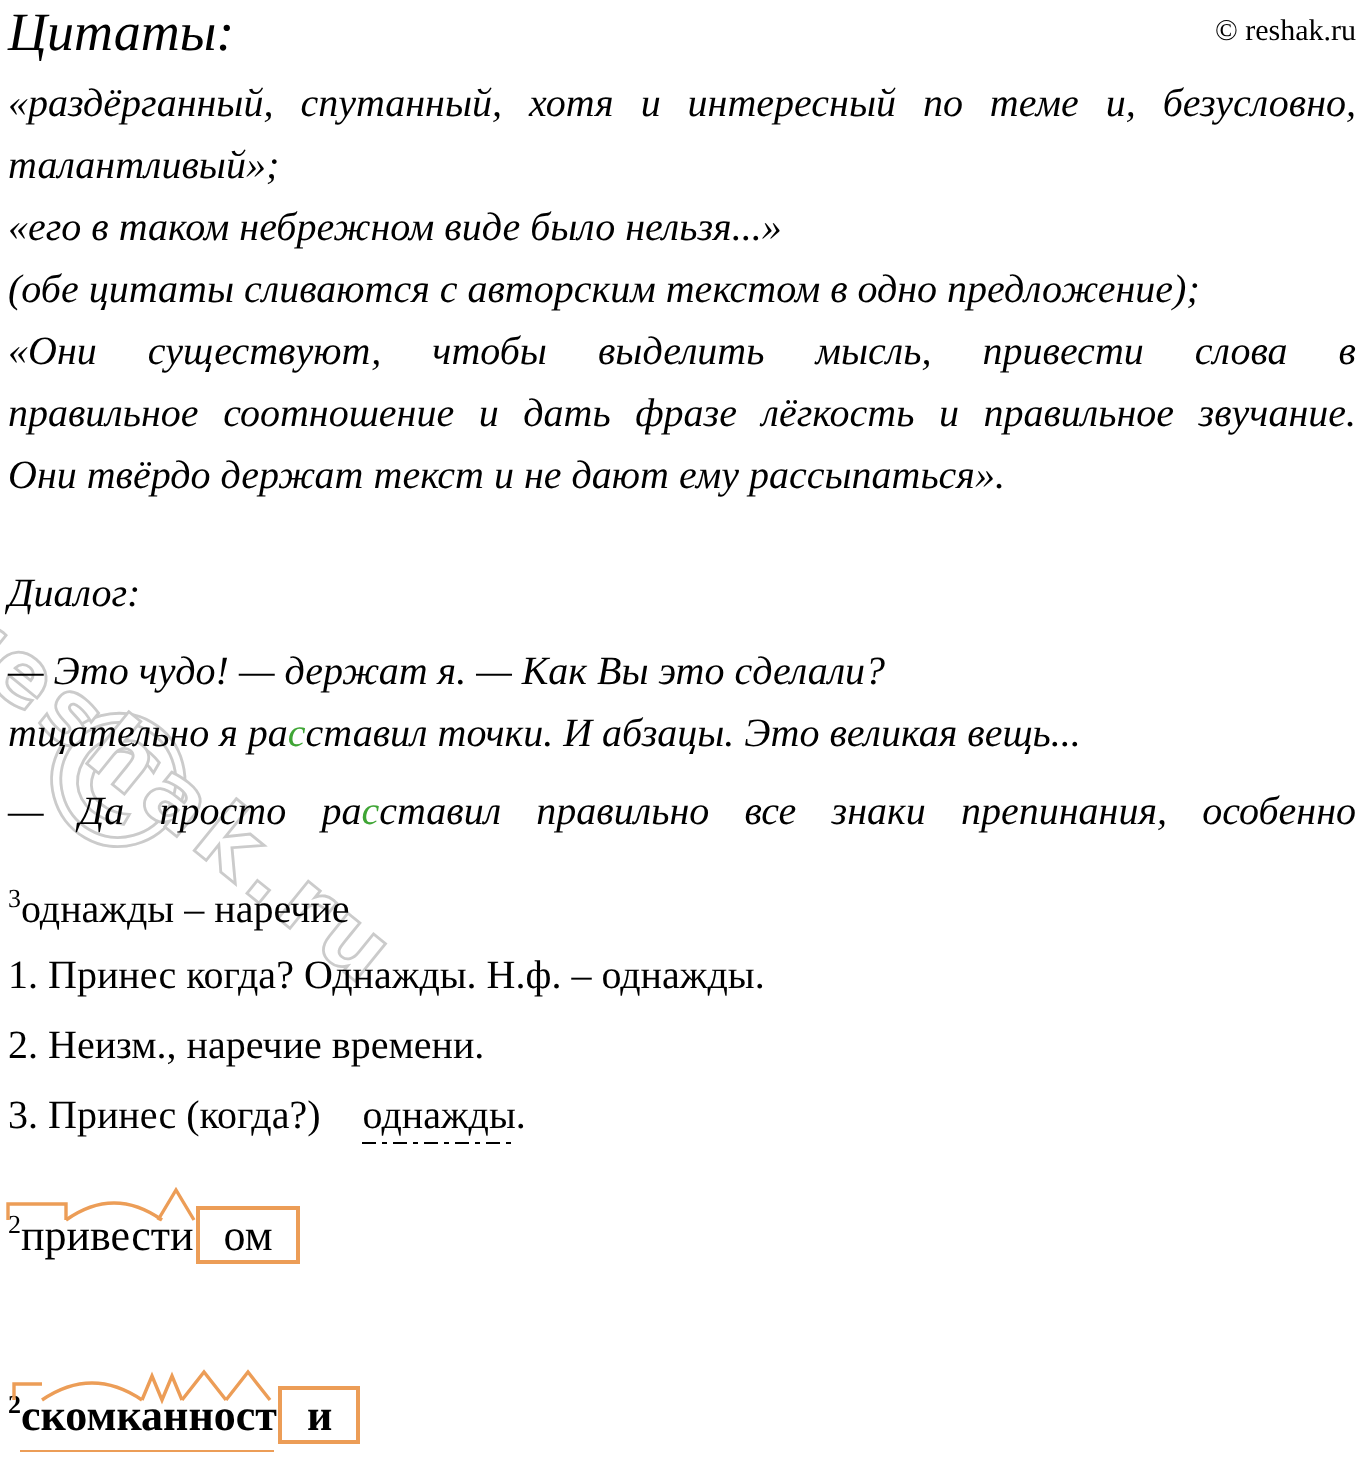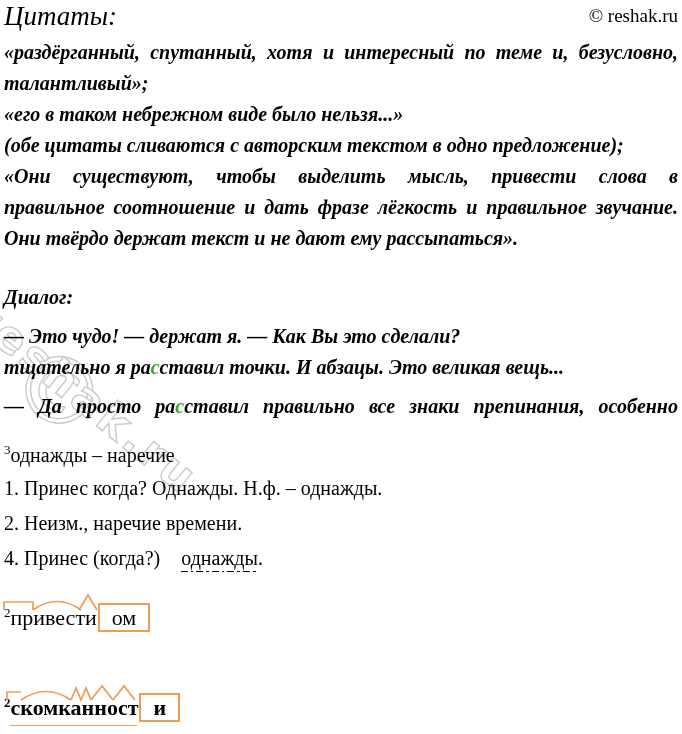--- a/index.html
+++ b/index.html
@@ -42,24 +42,24 @@
     line-height: 1;
   }
 
   
   .doc { position: relative; z-index: 1; padding: 0 4px 0 4px; }
   .topbar {
     display: flex; justify-content: space-between; align-items: flex-start;
     padding-top: 4px; height: 28px;
   }
   .cit-label { font-style: italic; font-size: 27px; line-height: 24px; }
-  .copyright { font-size: 19px; line-height: 24px; }
+  .copyright { font-size: 15px; line-height: 24px; }
 
   .tl { font-size: 20px; line-height: 31px; }
-  .it { font-style: italic; font-weight: bold; }
+  .it { font-style: italic; }
   .just { text-align: justify; text-align-last: justify; }
 
   .quotes { margin-top: 9px; }
   .dialog-label { margin-top: 28px; }
   .dialog-l1 { margin-top: 8px; }
   .dialog-l2 { margin-top: 8px; }
   .green { color: var(--green); }
 
   .adverb-heading { margin-top: 18px; }
   .adverb-item { line-height: 35px; }
@@ -131,21 +131,21 @@
     <div class="tl it dialog-l1">— Это чудо! — держат я. — Как Вы это сделали?</div>
 
     <div class="tl it"><span>тщательно я ра</span><span class="green">с</span><span>ставил точки. И абзацы. Это великая вещь...</span></div>
 
     <div class="tl it just dialog-l2"><span>— Да просто ра</span><span class="green">с</span><span>ставил правильно все знаки препинания, особенно</span></div>
 
     <div class="tl adverb-heading"><sup>3</sup><span>однажды – наречие</span></div>
 
     <div class="tl adverb-item">1. Принес когда? Однажды. Н.ф. – однажды.</div>
     <div class="tl adverb-item">2. Неизм., наречие времени.</div>
-    <div class="tl adverb-item"><span>4. Принес (когда?) </span><span class="dashdot">однажды</span><span>.</span></div>
+    <div class="tl adverb-item"><span>3. Принес (когда?) </span><span class="dashdot">однажды</span><span>.</span></div>
 
     <div class="morph-line morph-line-1"><sup>2</sup><span class="morph-word"><span>привести</span><span class="end-box">ом</span><svg class="marks marks1" width="100" height="20" viewBox="0 0 100 20">
             <path d="M1,18 L1,10 L30,10 L30,18"></path>
             <path d="M30,18 Q54,1 78,18"></path>
             <path d="M76,18 L85,3 L94,18"></path>
           </svg></span></div>
 
     <div class="morph-line morph-line-2"><sup>2</sup><span class="morph-word"><span>скомканност</span><span class="end-box">и</span><svg class="marks marks2" width="140" height="20" viewBox="0 0 140 20">
             <path d="M2,19 L2,11 L16,11"></path>
             <path d="M16,19 Q41,2 66,19"></path>

